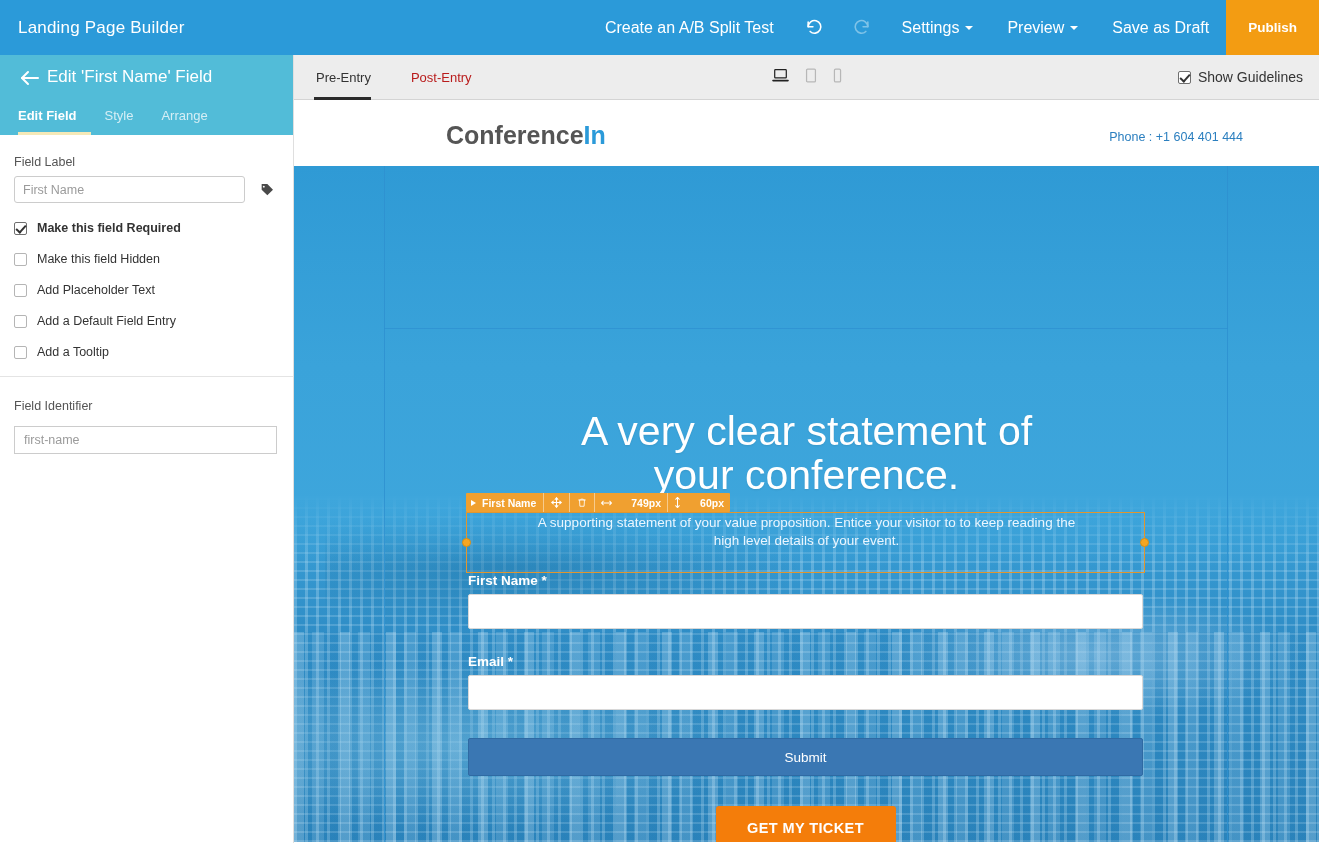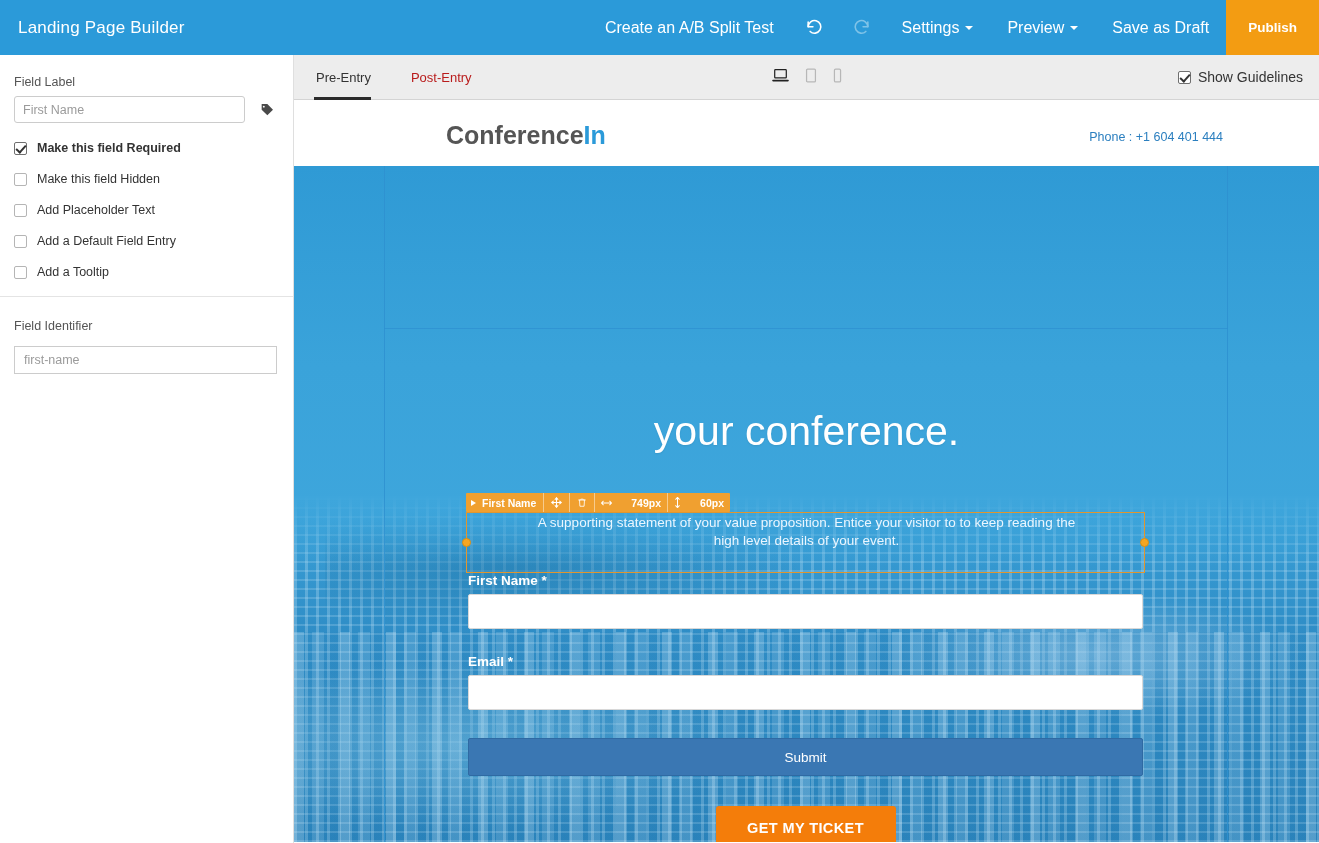--- a/index.html
+++ b/index.html
@@ -140,21 +140,21 @@
   }
   .page-header {
     height: 66px; background: #fff; position: relative;
   }
   .logo {
     position: absolute; left: 152px; top: 21px; font-size: 25px;
     font-weight: bold; color: #555;
   }
   .logo .accent { color: #2b9ad9; }
   .phone {
-    position: absolute; right: 96px; top: 30px; font-size: 12.5px; color: #2b7fbf;
+    position: absolute; right: 76px; top: 30px; font-size: 12.5px; color: #2b7fbf;
   }
 
   .hero {
     position: absolute; left: 0; top: 66px; width: 1025px; height: 676px;
     background: #2f9ad5; overflow: hidden;
   }
   .hero-sky {
     position: absolute; left: 0; top: 0; width: 100%; height: 365px;
     background: linear-gradient(180deg, #2f9ad5 0%, #3aa3da 55%, #3ea6dc 100%);
   }
@@ -280,20 +280,34 @@
       <div class="topnav-item">
         <span>Preview</span>
         <span class="caret"></span>
       </div>
       <div class="topnav-item">Save as Draft</div>
       <div class="publish">Publish</div>
     </div>
   </div>
 
   <div class="sidebar">
+    <div class="sb-head">
+      <div class="sb-back">
+        <svg viewBox="0 0 24 24" fill="none" stroke="#ffffff" stroke-width="2" stroke-linecap="round" stroke-linejoin="round">
+          <path d="M20 12H4"></path>
+            <path d="M10 6l-6 6 6 6"></path>
+        </svg>
+      </div>
+      <div class="sb-title">Edit 'First Name' Field</div>
+      <div class="sb-tabs">
+        <div class="sb-tab active">Edit Field</div>
+        <div class="sb-tab">Style</div>
+        <div class="sb-tab">Arrange</div>
+      </div>
+    </div>
 
     <div class="sb-body">
       <div class="field-label-lbl">Field Label</div>
       <div class="label-row">
         <input class="txt-input" type="text" placeholder="First Name" style="">
         <svg class="tag-ico" viewBox="0 0 24 24" fill="#4a4a4a">
           <path d="M21 11.5L12.5 3H4v8.5L12.5 20 21 11.5zM7.2 8.4a1.45 1.45 0 1 1 0-2.9 1.45 1.45 0 0 1 0 2.9z"></path>
         </svg>
       </div>
 
@@ -370,20 +384,21 @@
       </div>
 
       <div class="hero">
         <div class="hero-sky"></div>
         <div class="hero-city">
           <div class="hero-water"></div>
           <div class="hero-buildings"></div>
         </div>
 
         <div class="headline">
+          <div>A very clear statement of</div>
           <div>your conference.</div>
         </div>
         <div class="subhead">A supporting statement of your value proposition. Entice your visitor to to keep reading the high level details of your event.</div>
 
         <div class="form-wrap">
           <div class="f-label">First Name *</div>
           <div class="f-input"></div>
 
           <div class="f-group2">
             <div class="f-label">Email *</div>

